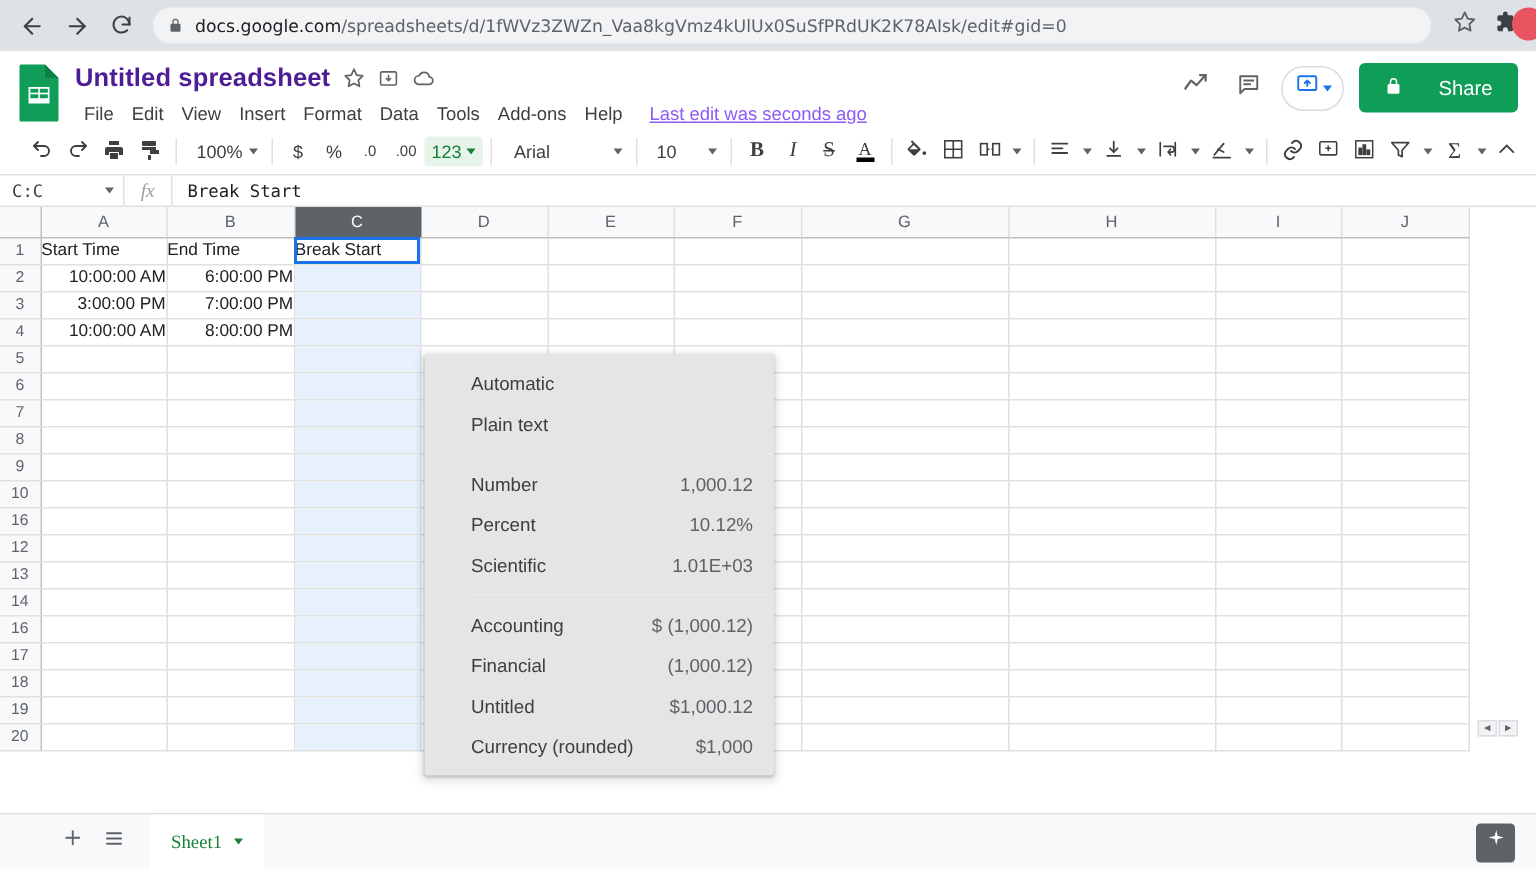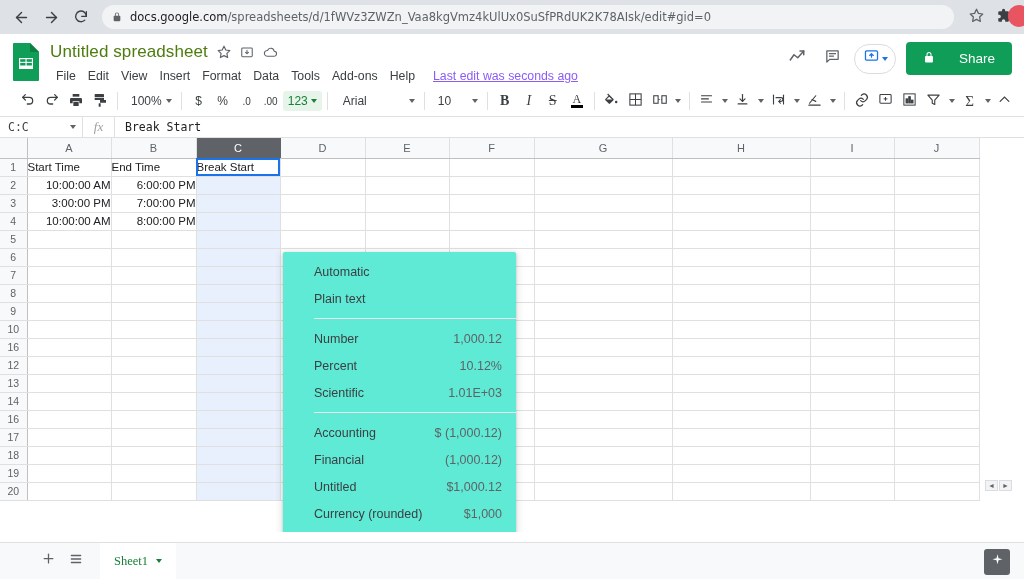--- a/index.html
+++ b/index.html
@@ -50,21 +50,21 @@
     height: 52px; background: #fff; display: flex; align-items: flex-start;
     padding: 6px 12px 0 10px; position: relative;
   }
   .sheets-logo {
     width: 32px; height: 40px; margin-right: 8px; margin-top: 2px;
     flex: 0 0 auto;
   }
   .title-block { display: flex; flex-direction: column; min-width: 0; }
   .title-row { display: flex; align-items: center; gap: 9px; height: 24px; }
   .doc-title {
-    font-size: 17px; color: #4d7c0f; font-weight: 400;
+    font-size: 17px; color: #4c1d95; font-weight: 700;
     white-space: nowrap; letter-spacing: .1px;
   }
   .title-icon { color: #5f6368; display: flex; align-items: center; }
   .menu-row {
     display: flex; align-items: center; gap: 0; margin-top: 1px; height: 22px;
   }
   .menu-item {
     font-size: 12.3px; color: #3c4043; padding: 2px 6px;
     border-radius: 3px; white-space: nowrap;
   }
@@ -179,22 +179,22 @@
   }
   .cell.num { text-align: right; }
   .cell.sel { background: #e8f0fe; }
   .cell.c1-active {
     background: #fff; outline: 2px solid #1a73e8; outline-offset: -2px;
     position: relative; z-index: 2;
   }
 
   
   .fmt-menu {
-    position: absolute; left: 283px; top: 114px; width: 233px;
-    background: #5eead4; border-radius: 2px;
+    position: absolute; left: 283px; top: 98px; width: 233px;
+    background: #e5e5e5; border-radius: 2px;
     box-shadow: 0 2px 6px 2px rgba(60,64,67,.15), 0 1px 2px rgba(60,64,67,.3);
     padding: 6px 0; z-index: 50;
   }
   .fmt-item {
     height: 27px; display: flex; align-items: center;
     padding: 0 14px 0 0; font-size: 12.5px; color: #3c4043;
     position: relative;
   }
   .fmt-check {
     width: 31px; flex: 0 0 auto; text-align: center;

